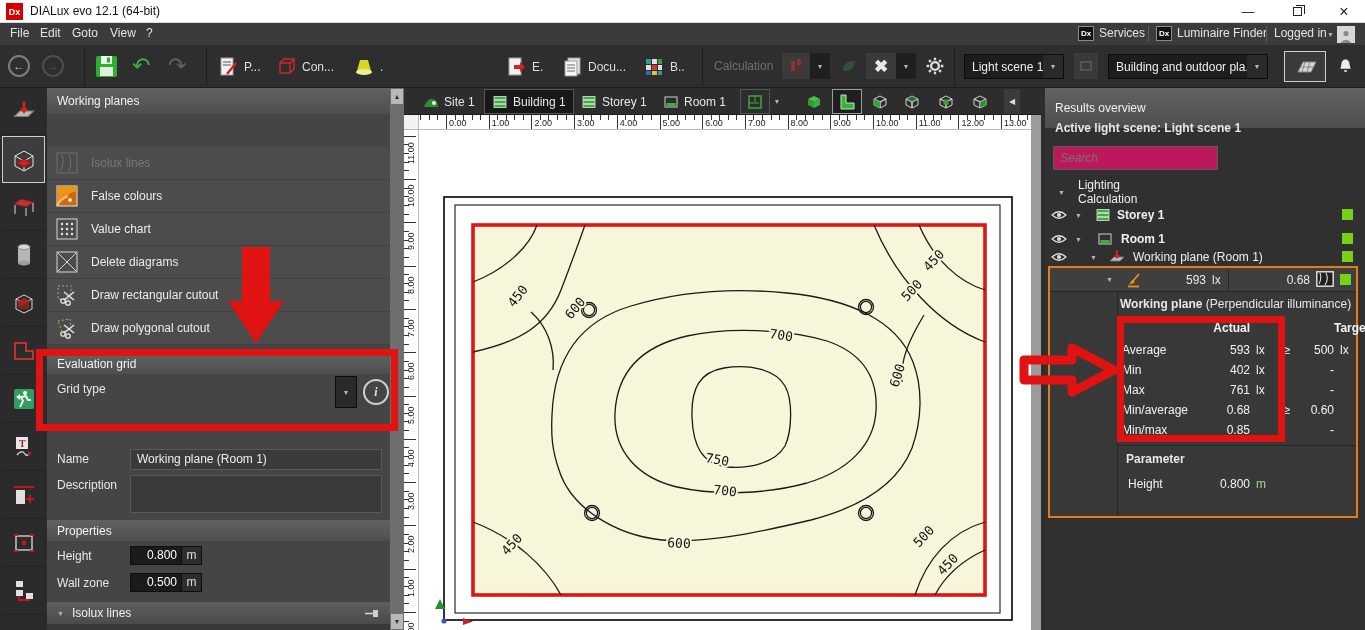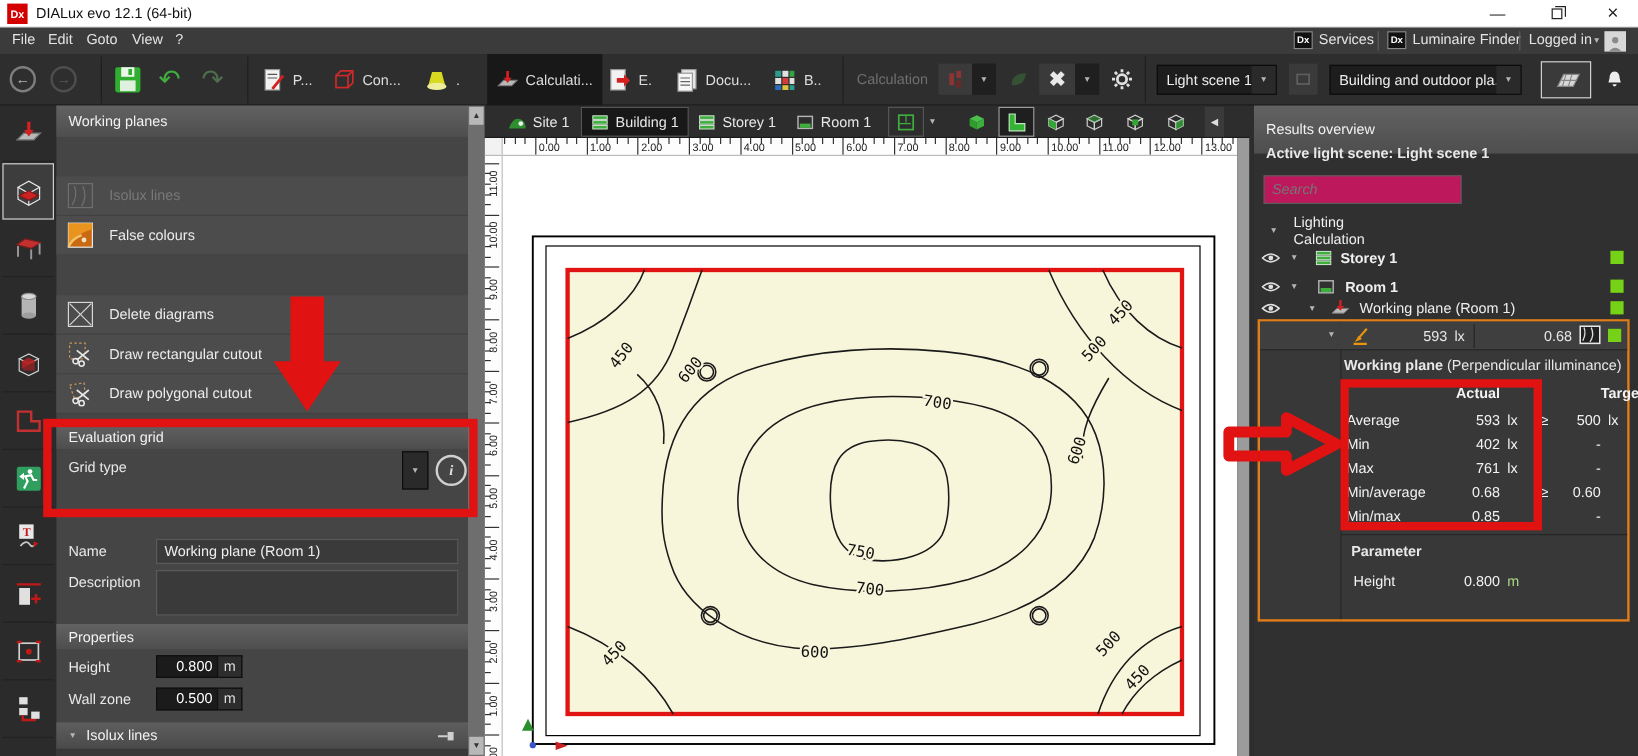--- a/index.html
+++ b/index.html
@@ -217,26 +217,20 @@
       </svg>
       <span>Con...</span>
     </div>
     <div class="abs ttab" style="left:344px">
       <svg width="22" height="20" viewBox="0 0 22 20">
         <path d="M8 3 L16 3 L19 14 L5 14 Z" fill="#d8d820"></path>
         <ellipse cx="12" cy="15" rx="8" ry="3" fill="#eded9a"></ellipse>
       </svg>
       <span>.</span>
     </div>
-    <div class="abs ttab active" style="left:406px">
-      <svg width="18" height="18" viewBox="0 0 16 16">
-          <use href="#sym-wplane"></use>
-        </svg>
-      <span>Calculati...</span>
-    </div>
     <div class="abs ttab" style="left:500px">
       <svg width="18" height="20" viewBox="0 0 18 20">
         <rect x="1" y="1" width="12" height="17" fill="#f2f2f2" stroke="#999"></rect>
         <polygon points="6,8 12,8 12,5 17,10 12,15 12,12 6,12" fill="#d42020"></polygon>
       </svg>
       <span>E.</span>
     </div>
     <div class="abs ttab" style="left:556px">
       <svg width="18" height="20" viewBox="0 0 18 20">
         <rect x="4" y="1" width="12" height="16" fill="#e6e6e6" stroke="#999"></rect>
@@ -433,20 +427,39 @@
     <div class="abs tool-row" style="top:92px">
       <span class="tool-ic">
         <svg width="22" height="22" viewBox="0 0 22 22">
             <rect x="1" y="1" width="20" height="20" fill="#c96a12" stroke="#e8e8e8"></rect>
             <path d="M1 21 Q6 10 21 6 L21 1 L1 1 Z" fill="#e8941f"></path>
             <path d="M1 21 Q4 14 12 11" fill="none" stroke="#f2c46a" stroke-width="2"></path>
             <circle cx="14" cy="15" r="2" fill="#f2e2c2"></circle>
           </svg>
       </span>
       <span class="tool-lb">False colours</span>
+    </div>
+    <div class="abs tool-row" style="top:125px">
+      <span class="tool-ic">
+        <svg width="22" height="22" viewBox="0 0 22 22">
+            <rect x="1" y="1" width="20" height="20" fill="none" stroke="#d8d8d8"></rect>
+        <g fill="#e8e8e8">
+              <circle cx="6" cy="6" r="1.2"></circle>
+              <circle cx="11" cy="6" r="1.2"></circle>
+              <circle cx="16" cy="6" r="1.2"></circle>
+              <circle cx="6" cy="11" r="1.2"></circle>
+              <circle cx="11" cy="11" r="1.2"></circle>
+              <circle cx="16" cy="11" r="1.2"></circle>
+              <circle cx="6" cy="16" r="1.2"></circle>
+              <circle cx="11" cy="16" r="1.2"></circle>
+              <circle cx="16" cy="16" r="1.2"></circle>
+            </g>
+          </svg>
+      </span>
+      <span class="tool-lb">Value chart</span>
     </div>
     <div class="abs tool-row" style="top:158px">
       <span class="tool-ic">
         <svg width="22" height="22" viewBox="0 0 22 22">
             <rect x="1" y="1" width="20" height="20" fill="none" stroke="#d8d8d8"></rect>
             <line x1="2" y1="2" x2="20" y2="20" stroke="#d8d8d8"></line>
             <line x1="20" y1="2" x2="2" y2="20" stroke="#d8d8d8"></line>
           </svg>
       </span>
       <span class="tool-lb">Delete diagrams</span>

